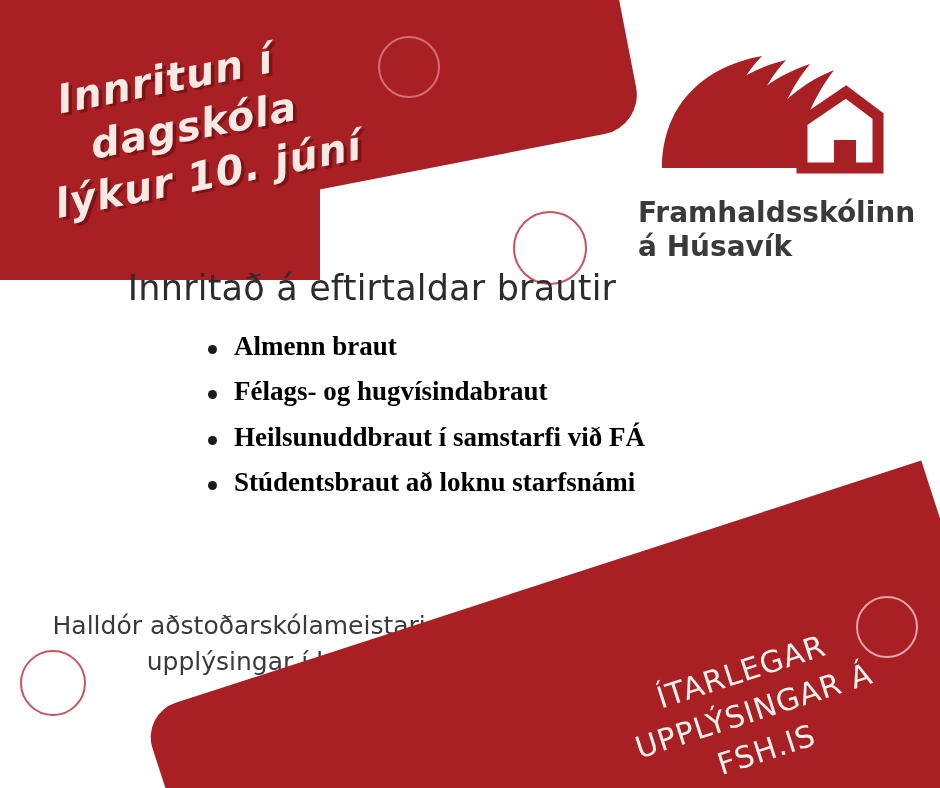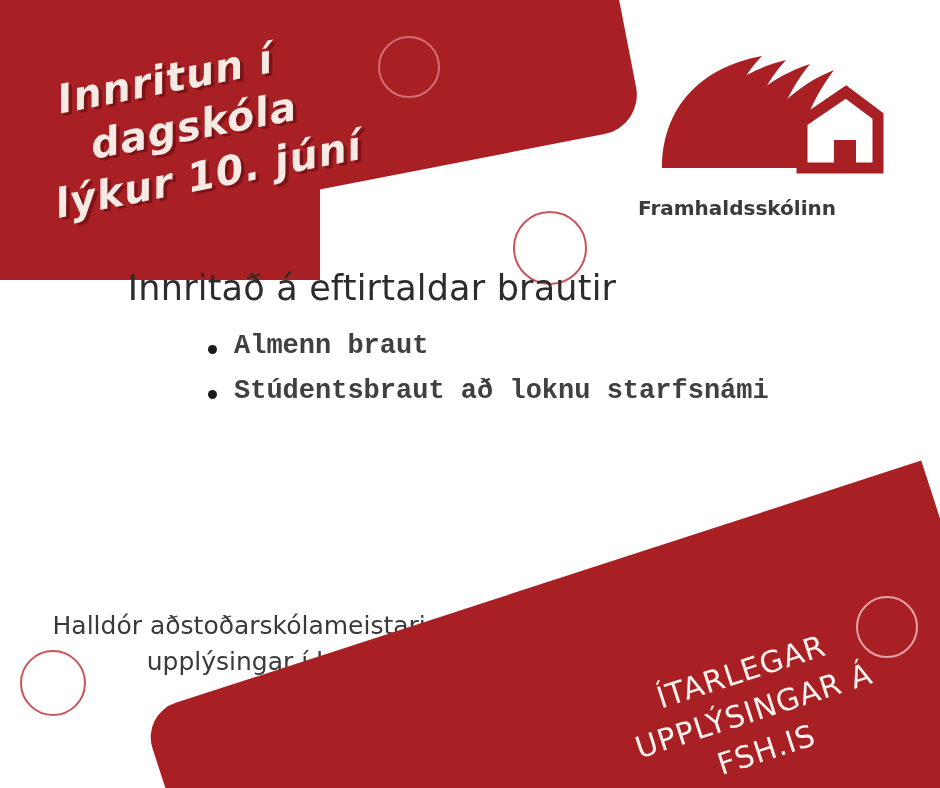--- a/index.html
+++ b/index.html
@@ -101,21 +101,21 @@
     position: absolute;
     right: 56px;
     top: 40px;
     width: 250px;
     text-align: center;
   }
   .logo-mark { height: 150px; }
   .logo-text {
     color: #3a3a3a;
     font-family: "DejaVu Sans", sans-serif;
-    font-size: 20px;
+    font-size: 28px;
     font-weight: bold;
     line-height: 1.22;
     margin-top: 2px;
     text-align: left;
     padding-left: 4px;
   }
 
   
   .main-title {
     position: absolute;
@@ -131,24 +131,24 @@
   .track-list {
     position: absolute;
     left: 200px;
     top: 324px;
     margin: 0;
     padding: 0 0 0 34px;
     list-style: none;
   }
   .track-list li {
     position: relative;
-    font-family: Liberation Mono, monospace;
+    font-family: Liberation Serif, serif;
     font-weight: bold;
     font-size: 27px;
-    color: #404040;
+    color: #000000;
     line-height: 1.68;
     white-space: nowrap;
   }
   .track-list li::before {
     content: "";
     position: absolute;
     left: -26px;
     top: 21px;
     width: 9px;
     height: 9px;
@@ -208,27 +208,30 @@
     <svg class="logo-mark" viewBox="0 0 250 150">
       <path d="M28 128 C28 72, 62 28, 128 16 C104 40, 88 78, 86 128 Z" fill="#a81f24"></path>
       <path d="M58 128 C58 78, 88 36, 152 20 C126 48, 112 84, 112 128 Z" fill="#a81f24"></path>
       <path d="M88 128 C90 84, 116 44, 176 24 C150 56, 138 90, 138 128 Z" fill="#a81f24"></path>
       <path d="M118 128 C122 92, 146 52, 200 30 C176 62, 164 94, 164 128 Z" fill="#a81f24"></path>
       <path d="M168 82 L212 52 L244 76 L244 128 L168 128 Z" fill="none" stroke="#a81f24" stroke-width="11"></path>
       <rect x="200" y="100" width="22" height="28" fill="#a81f24"></rect>
     </svg>
     <div class="logo-text">
       <div>Framhaldsskólinn</div>
+      <div>á Húsavík</div>
     </div>
   </div>
 
   <div class="main-title">Innritað á eftirtaldar brautir</div>
 
   <ul class="track-list">
     <li>Almenn braut</li>
+    <li>Félags- og hugvísindabraut</li>
+    <li>Heilsunuddbraut í samstarfi við FÁ</li>
     <li>Stúdentsbraut að loknu starfsnámi</li>
   </ul>
 
   <div class="contact">
     <span class="contact-line">Halldór aðstoðarskólameistari gefur nánari</span>
     <span class="contact-line">upplýsingar í halldor@fsh.is</span>
   </div>
 
   <div class="red-bottom-patch"></div>
   <div class="red-bottom"></div>

